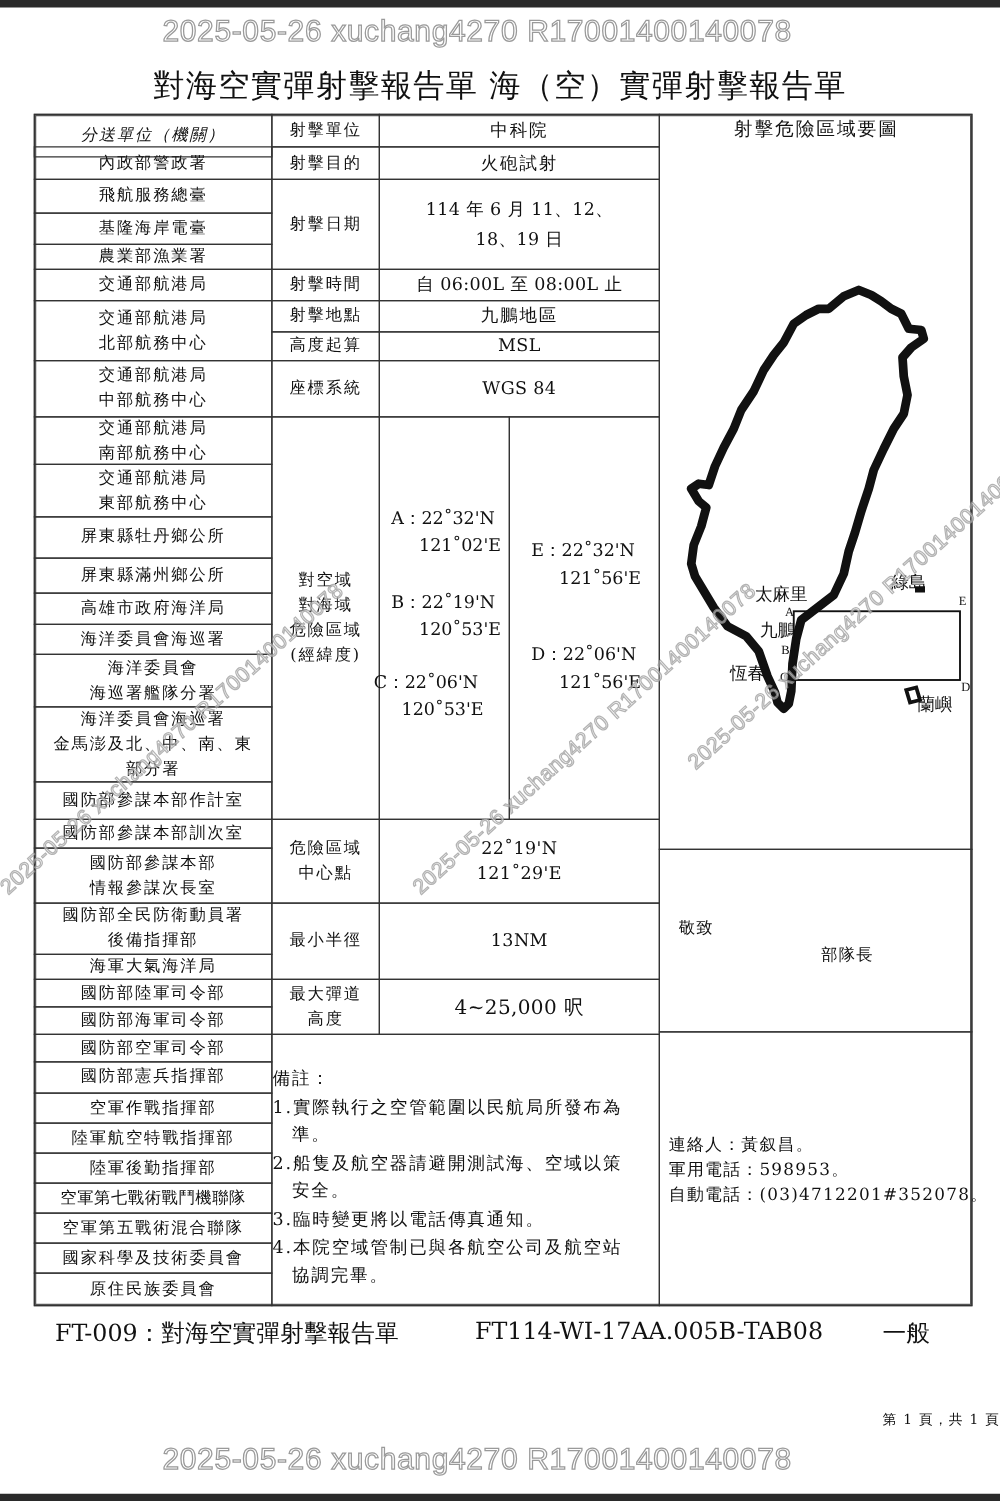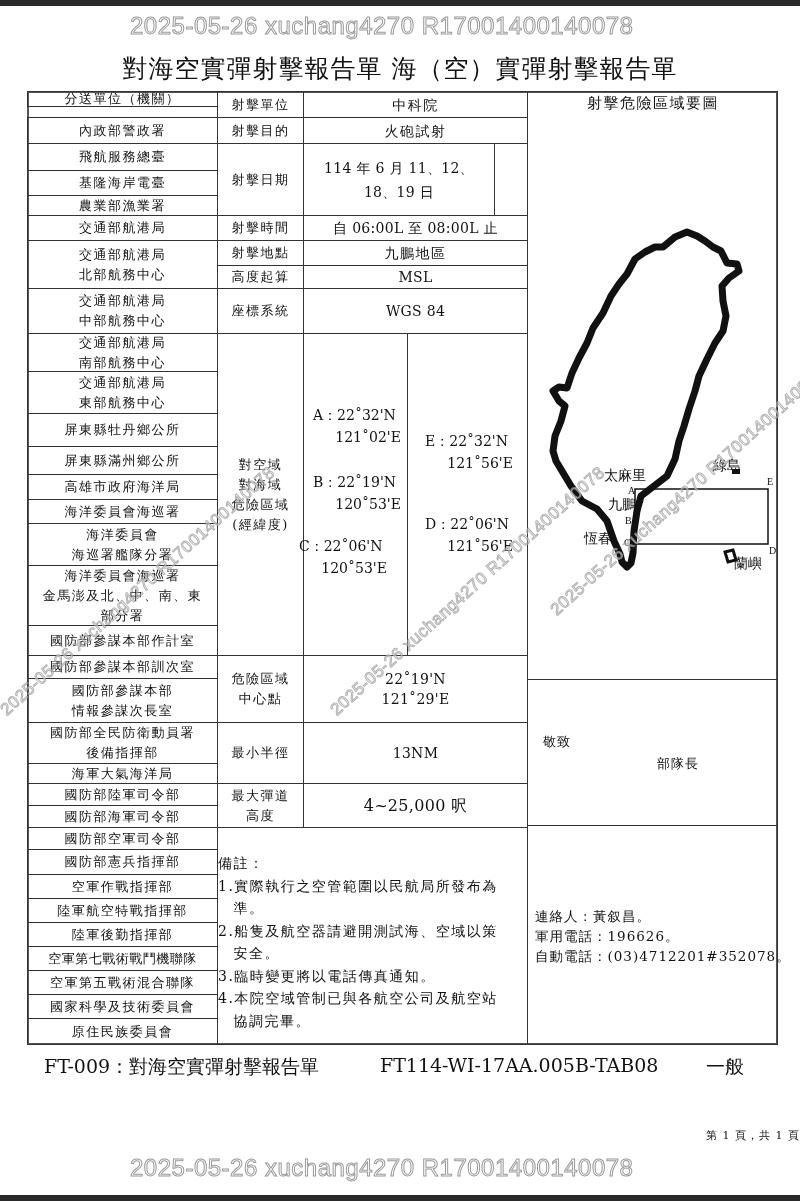--- a/index.html
+++ b/index.html
@@ -30,21 +30,21 @@
 </head>
 <body>
 
 <div class="topbar"></div>
 <div class="wm wm-top">2025-05-26 xuchang4270 R17001400140078</div>
 
 <div class="title">對海空實彈射擊報告單 海（空）實彈射擊報告單</div>
 
 <div class="outer"></div>
 
-<div class="cell" style="left:27px;top:91px;width:191px;height:16px;">分送單位（機關）</div>
+<div class="cell" style="left:27px;top:91px;width:191px;height:35px;font-style:italic;">分送單位（機關）</div>
 <div class="cell" style="left:27px;top:117px;width:191px;height:27px;">內政部警政署</div>
 <div class="cell" style="left:27px;top:143px;width:191px;height:28px;">飛航服務總臺</div>
 <div class="cell" style="left:27px;top:170px;width:191px;height:26px;">基隆海岸電臺</div>
 <div class="cell" style="left:27px;top:195px;width:191px;height:21px;">農業部漁業署</div>
 <div class="cell" style="left:27px;top:215px;width:191px;height:26px;">交通部航港局</div>
 <div class="cell" style="left:27px;top:240px;width:191px;height:49px;white-space:pre;">交通部航港局
 北部航務中心</div>
 <div class="cell" style="left:27px;top:288px;width:191px;height:46px;white-space:pre;">交通部航港局
 中部航務中心</div>
 <div class="cell" style="left:27px;top:333px;width:191px;height:39px;white-space:pre;">交通部航港局
@@ -91,21 +91,21 @@
 危險區域
 (經緯度)</div>
 <div class="cell" style="left:217px;top:655px;width:87px;height:68px;white-space:pre;">危險區域
 中心點</div>
 <div class="cell" style="left:217px;top:722px;width:87px;height:62px;">最小半徑</div>
 <div class="cell" style="left:217px;top:783px;width:87px;height:45px;white-space:pre;">最大彈道
 高度</div>
 
 <div class="cell val" style="left:303px;top:91px;width:225px;height:27px;letter-spacing:1.5px;">中科院</div>
 <div class="cell val" style="left:303px;top:117px;width:225px;height:27px;letter-spacing:1.5px;">火砲試射</div>
-<div class="cell val" style="left:303px;top:143px;width:192px;height:73px;white-space:pre;line-height:24px;">114 年 6 月 11、12、
+<div class="cell val" style="left:303px;top:143px;width:225px;height:73px;white-space:pre;line-height:24px;">114 年 6 月 11、12、
 18、19 日</div>
 <div class="cell val" style="left:303px;top:215px;width:225px;height:26px;">自 06:00L 至 08:00L 止</div>
 <div class="cell val" style="left:303px;top:240px;width:225px;height:26px;letter-spacing:1.5px;">九鵬地區</div>
 <div class="cell val" style="left:303px;top:265px;width:225px;height:24px;">MSL</div>
 <div class="cell val" style="left:303px;top:288px;width:225px;height:46px;">WGS 84</div>
 <div class="cell" style="left:303px;top:333px;width:105px;height:323px;"></div>
 <div class="cell" style="left:407px;top:333px;width:121px;height:323px;"></div>
 <div class="coord" style="left:313px;top:404px;">A：22˚32'N
      121˚02'E</div>
 <div class="coord" style="left:313px;top:471px;">B：22˚19'N
@@ -153,21 +153,21 @@
 <div class="maplabel small" style="left:769px;top:545px;">D</div>
 <div class="maplabel" style="left:734px;top:555px;">蘭嶼</div>
 
 <div class="cell" style="left:527px;top:679px;width:251px;height:147px;"></div>
 <div style="position:absolute;left:543px;top:733px;font-size:13px;letter-spacing:1px;">敬致</div>
 <div style="position:absolute;left:657px;top:755px;font-size:13px;letter-spacing:1px;">部隊長</div>
 
 <div class="cell" style="left:527px;top:825px;width:251px;height:220px;"></div>
 <div class="contact">
   <div>連絡人：黃叙昌。</div>
-  <div>軍用電話：196626。</div>
+  <div>軍用電話：598953。</div>
   <div>自動電話：(03)4712201#352078。</div>
 </div>
 
 <div class="footer" style="left:44px;">FT-009：對海空實彈射擊報告單</div>
 <div class="footer" style="left:380px;">FT114-WI-17AA.005B-TAB08</div>
 <div class="footer" style="left:706px;">一般</div>
 
 <div class="pageno">第 1 頁，共 1 頁</div>
 <div class="wm wm-bot">2025-05-26 xuchang4270 R17001400140078</div>
 

